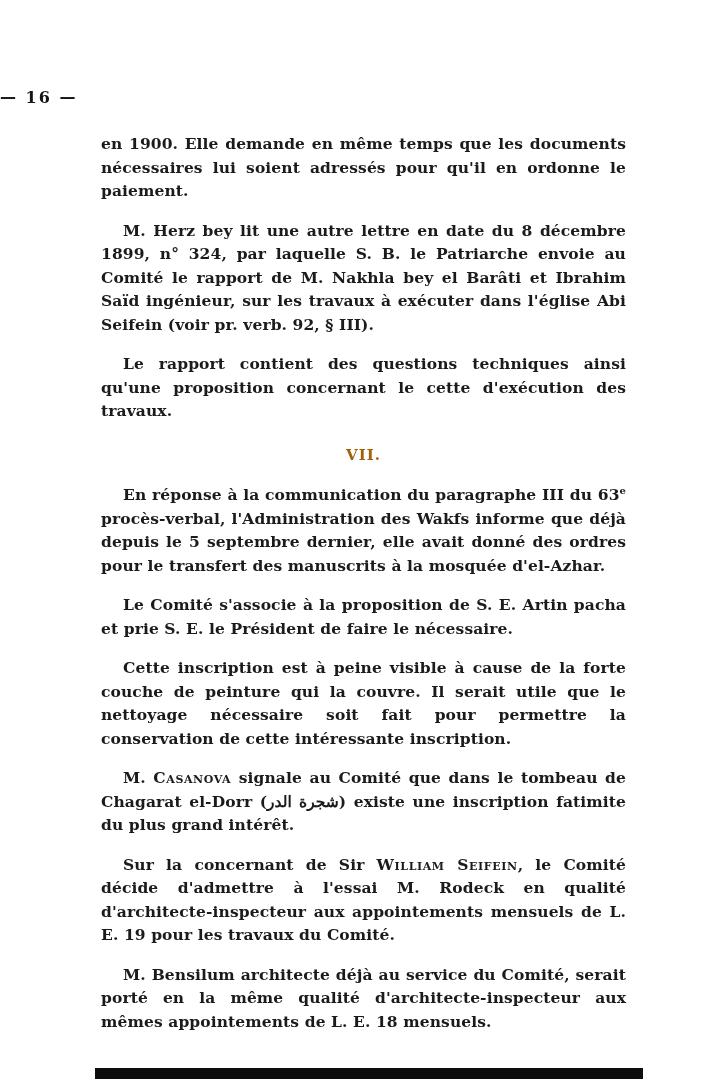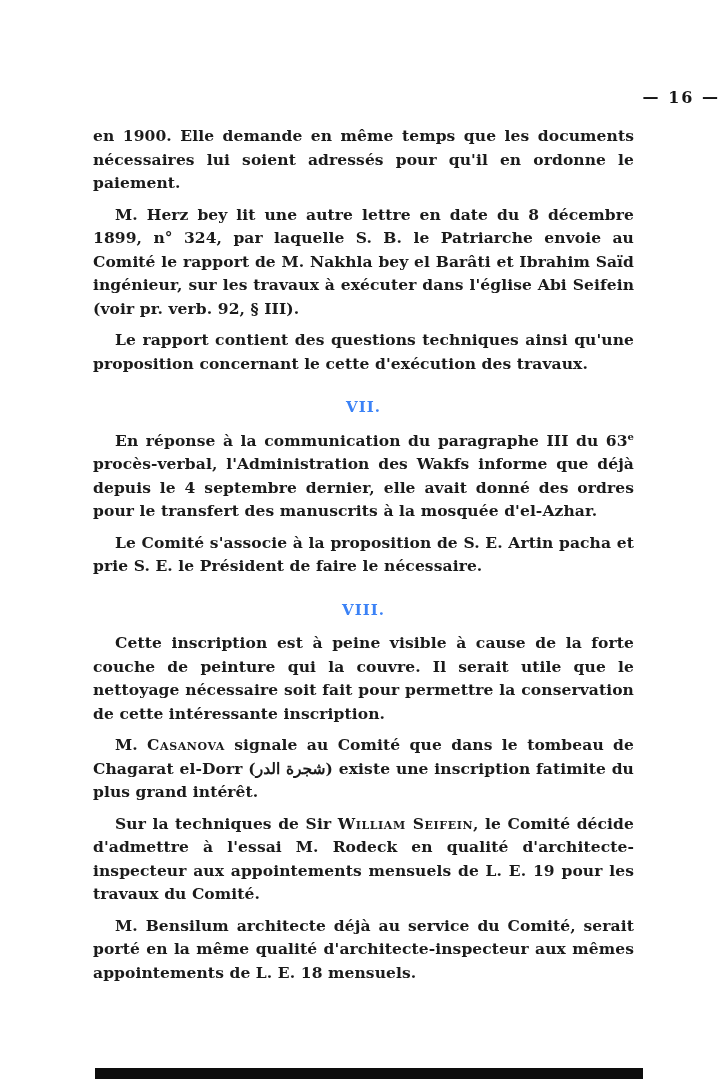--- a/index.html
+++ b/index.html
@@ -14,52 +14,52 @@
     background: #ffffff;
     overflow: hidden;
     font-family: "DejaVu Serif", "Liberation Serif", serif;
     color: #1a1a1a;
   }
   .page-number {
     position: absolute;
     top: 88px;
     left: 0;
     width: 720px;
-    text-align: right;
+    text-align: left;
     font-size: 16px;
     font-weight: bold;
     letter-spacing: 2px;
     color: #161616;
   }
   .text-block {
     position: absolute;
     top: 116px;
     left: 85px;
     width: 557px;
     font-size: 15.5px;
     line-height: 23.5px;
     font-weight: bold;
     text-align: justify;
     color: #1b1b1b;
     letter-spacing: 0.1px;
   }
   .para {
-    margin: 8px;
+    margin: 16px;
   }
   .para.indent {
     text-indent: 22px;
   }
   .heading {
     text-align: center;
     text-indent: 0;
     font-size: 15px;
     letter-spacing: 1px;
     margin-top: 21px;
     margin-bottom: 9px;
-    color: #3b82f6;
+    color: #a16207;
   }
   .sc {
     font-variant: small-caps;
     letter-spacing: 0.6px;
   }
   sup {
     font-size: 10px;
     line-height: 0;
   }
   .scan-bar {
@@ -75,23 +75,22 @@
 <body>
 
 <div class="page">
   <div class="page-number">— 16 —</div>
 
   <div class="text-block" id="paragraphs">
       <div class="para"><span>en 1900. Elle demande en même temps que les documents nécessaires lui soient adressés pour qu'il en ordonne le paiement.</span></div>
       <div class="para indent"><span>M. Herz bey lit une autre lettre en date du 8 décembre 1899, n° 324, par laquelle S. B. le Patriarche envoie au Comité le rapport de M. Nakhla bey el Barâti et Ibrahim Saïd ingénieur, sur les travaux à exécuter dans l'église Abi Seifein (voir pr. verb. 92, § III).</span></div>
       <div class="para indent"><span>Le rapport contient des questions techniques ainsi qu'une proposition concernant le cette d'exécution des travaux.</span></div>
       <div class="heading"><span>VII.</span></div>
-      <div class="para indent"><span>En réponse à la communication du paragraphe III du 63</span><sup>e</sup><span> procès-verbal, l'Administration des Wakfs informe que déjà depuis le 4 septembre dernier, elle avait donné des ordres pour le transfert des manuscrits à la mosquée d'el-Azhar.</span></div>
+      <div class="para indent"><span>En réponse à la communication du paragraphe III du 63</span><sup>e</sup><span> procès-verbal, l'Administration des Wakfs informe que déjà depuis le 5 septembre dernier, elle avait donné des ordres pour le transfert des manuscrits à la mosquée d'el-Azhar.</span></div>
       <div class="para indent"><span>Le Comité s'associe à la proposition de S. E. Artin pacha et prie S. E. le Président de faire le nécessaire.</span></div>
-      <div class="heading"><span>VIII.</span></div>
       <div class="para indent"><span>Cette inscription est à peine visible à cause de la forte couche de peinture qui la couvre. Il serait utile que le nettoyage nécessaire soit fait pour permettre la conservation de cette intéressante inscription.</span></div>
       <div class="para indent"><span>M. </span><span class="sc">Casanova</span><span> signale au Comité que dans le tombeau de Chagarat el-Dorr (شجرة الدر) existe une inscription fatimite du plus grand intérêt.</span></div>
-      <div class="para indent"><span>Sur la techniques de Sir </span><span class="sc">William Seifein</span><span>, le Comité décide d'admettre à l'essai M. Rodeck en qualité d'architecte-inspecteur aux appointements mensuels de L. E. 19 pour les travaux du Comité.</span></div>
+      <div class="para indent"><span>Sur la concernant de Sir </span><span class="sc">William Seifein</span><span>, le Comité décide d'admettre à l'essai M. Rodeck en qualité d'architecte-inspecteur aux appointements mensuels de L. E. 19 pour les travaux du Comité.</span></div>
       <div class="para indent"><span>M. Bensilum architecte déjà au service du Comité, serait porté en la même qualité d'architecte-inspecteur aux mêmes appointements de L. E. 18 mensuels.</span></div>
     </div>
 
   <div class="scan-bar"></div>
 </div>
 
 </body></html>

